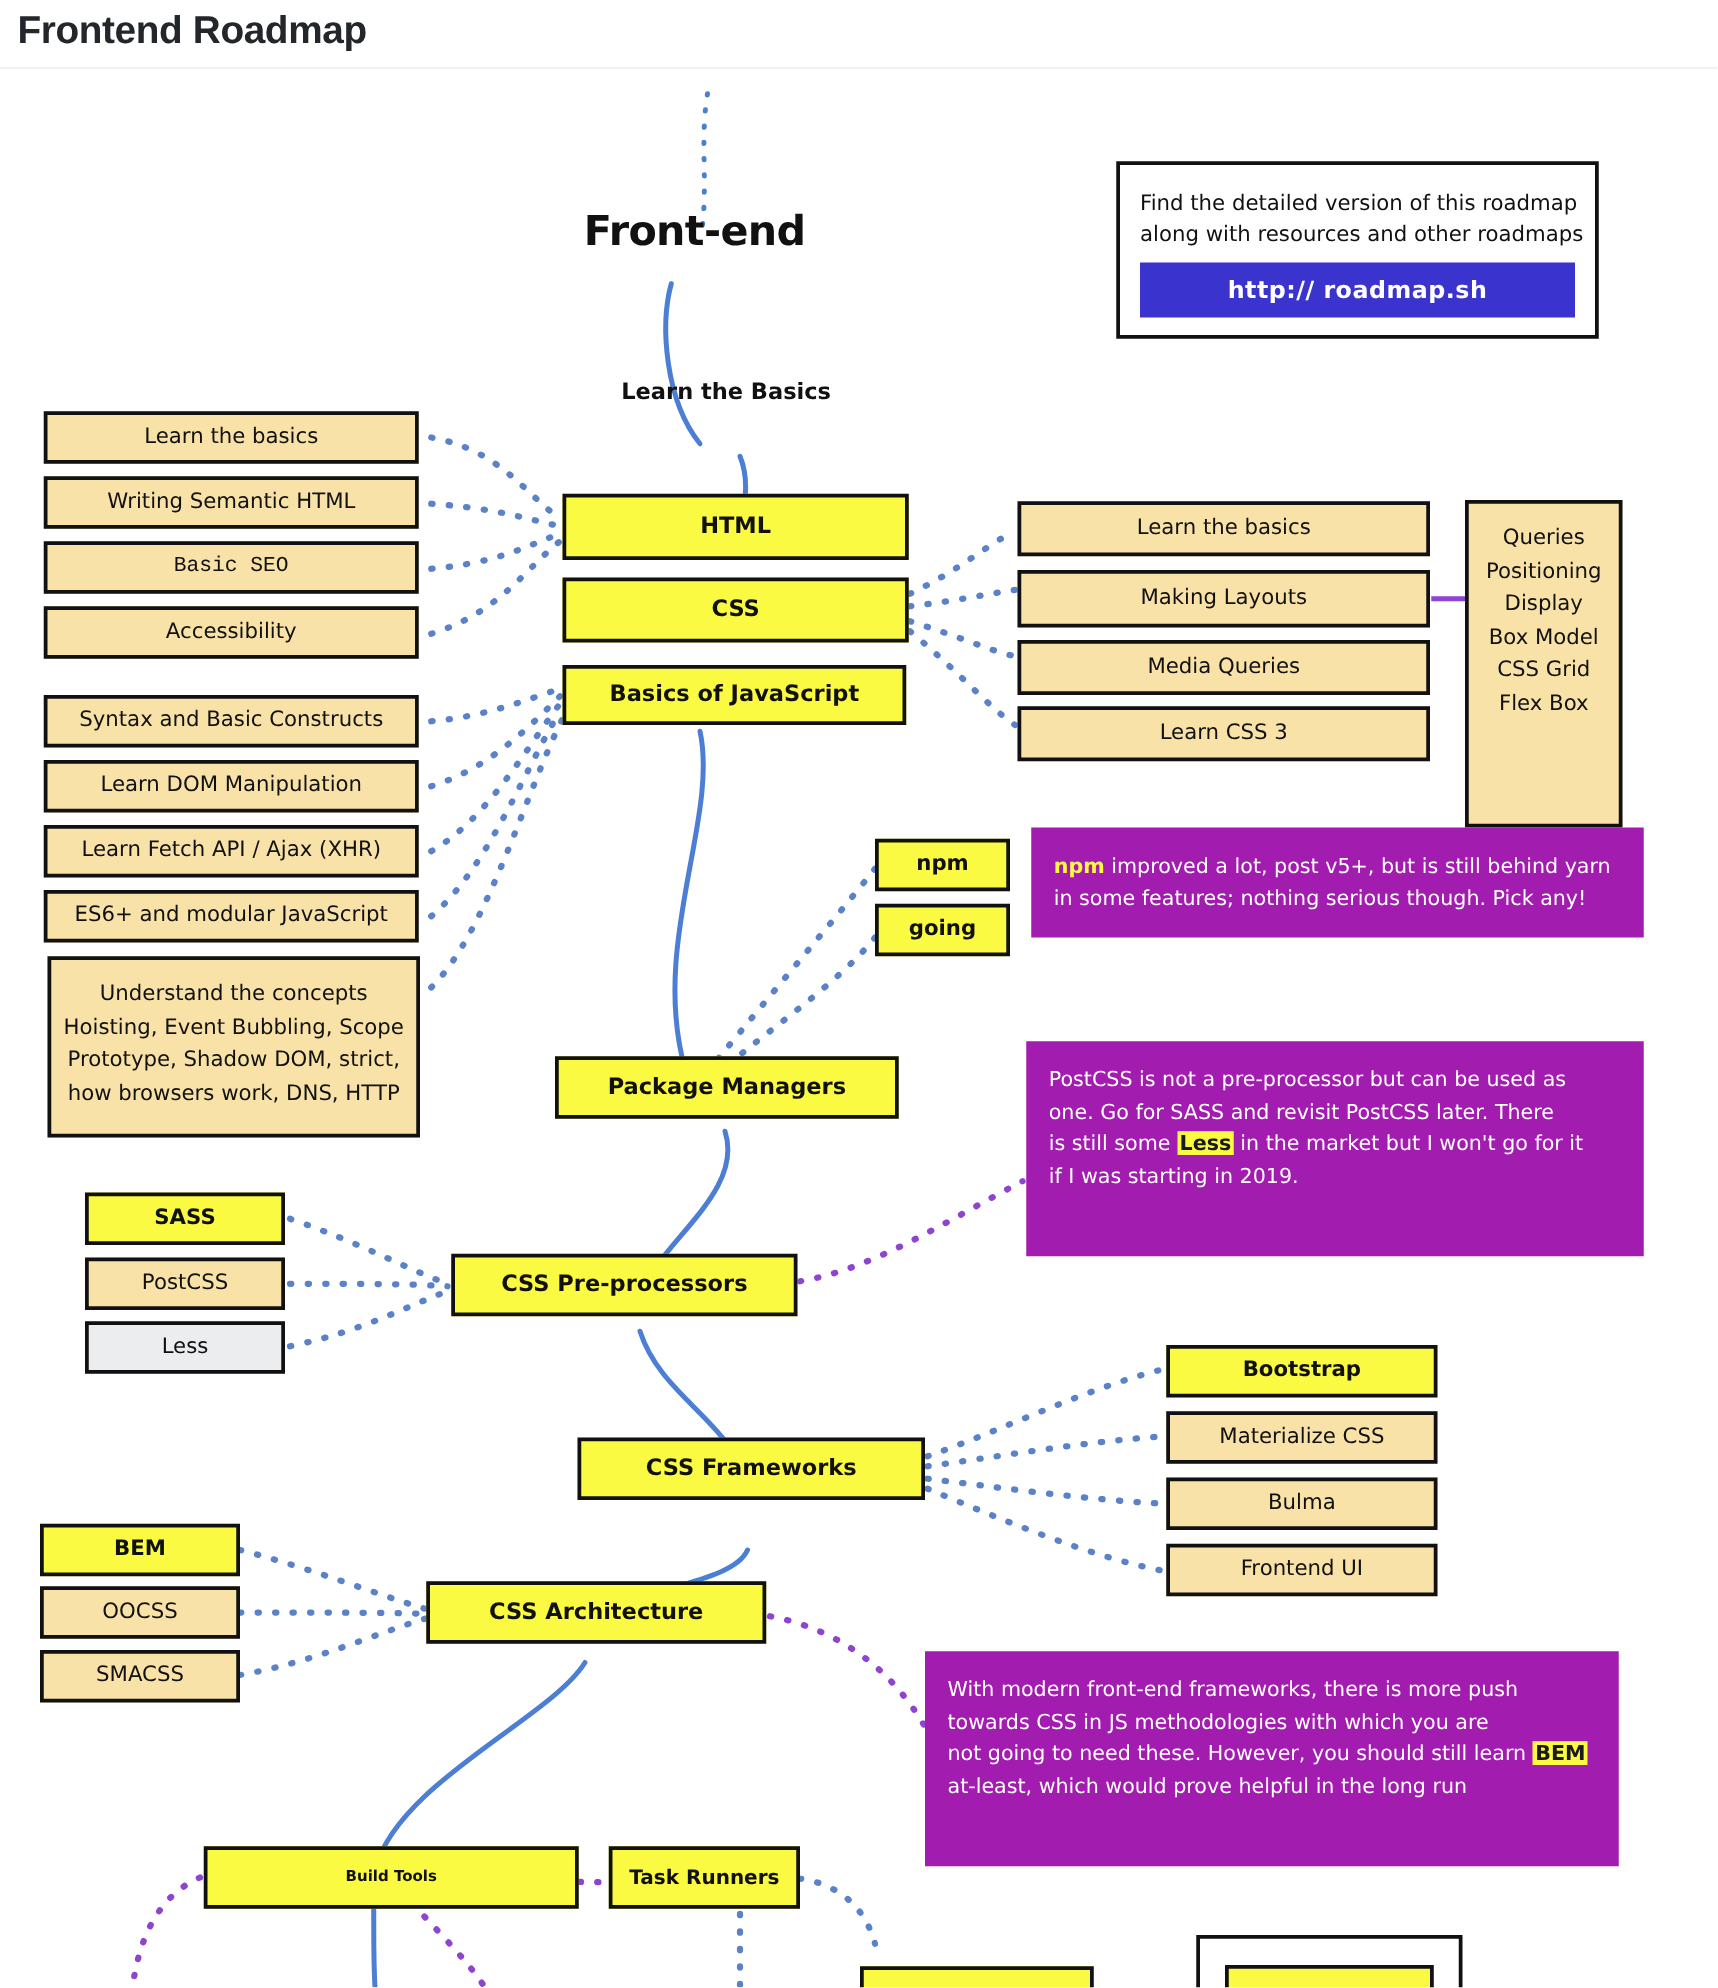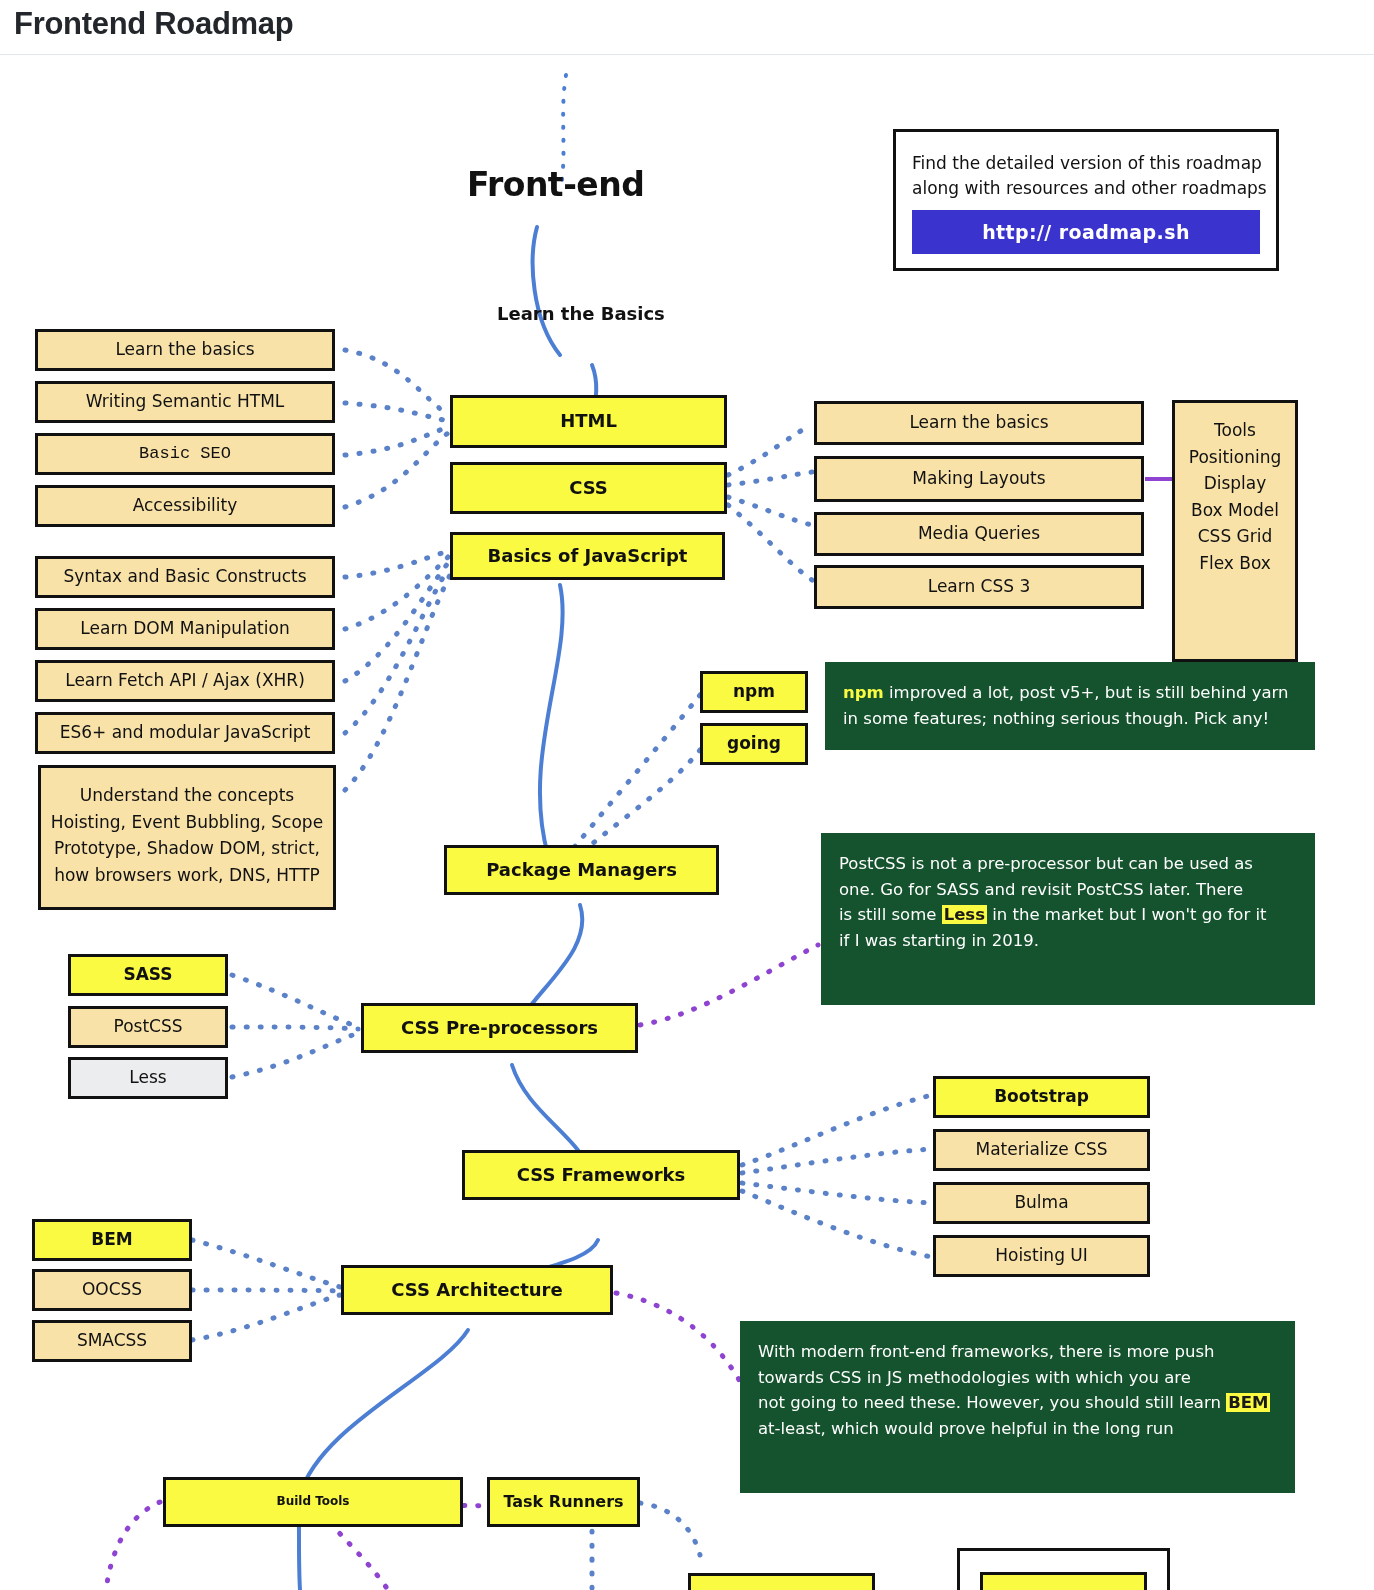--- a/index.html
+++ b/index.html
@@ -37,21 +37,21 @@
     z-index:5;
   }
   .node.yellow  { background:#FAFA42; font-weight:700; }
   .node.tan     { background:#F8E2A8; font-weight:400; }
   .node.gray    { background:#ECEDEE; font-weight:400; }
   .node.plain   { background:#ffffff; font-weight:400; }
   .node.multiline { display:block; padding:11px 8px; }
   .node.multiline .ml-line { display:block; margin:7px 0; white-space:nowrap; }
 
   .darknote {
-    position:absolute; background:#14532d;
+    position:absolute; background:#a21caf;
     color:#ffffff; z-index:6;
     font-family:"DejaVu Sans", sans-serif;
     font-size:16.5px; line-height:1.0;
     padding:14px 18px;
   }
   .darknote .dn-line { display:block; margin:9px 0; white-space:nowrap; }
   .hl { color:#FAFA42; font-weight:700; }
   .hl-box { background:#FAFA42; color:#1a1a1a; font-weight:700; padding:0 2px; }
 
   #infobox {
@@ -198,21 +198,21 @@
     <span class="ml-line">Prototype, Shadow DOM, strict,</span>
     <span class="ml-line">how browsers work, DNS, HTTP</span>
   </div>
 
   <div class="node tan" style="left:814px; top:346px; width:330px; height:44px; font-size:17px;">Learn the basics</div>
   <div class="node tan" style="left:814px; top:401px; width:330px; height:46px; font-size:17px;">Making Layouts</div>
   <div class="node tan" style="left:814px; top:457px; width:330px; height:44px; font-size:17px;">Media Queries</div>
   <div class="node tan" style="left:814px; top:510px; width:330px; height:44px; font-size:17px;">Learn CSS 3</div>
 
   <div class="node tan multiline" style="left:1172px; top:345px; width:126px; height:262px; font-size:17px;">
-    <span class="ml-line">Tools</span>
+    <span class="ml-line">Queries</span>
     <span class="ml-line">Positioning</span>
     <span class="ml-line">Display</span>
     <span class="ml-line">Box Model</span>
     <span class="ml-line">CSS Grid</span>
     <span class="ml-line">Flex Box</span>
   </div>
 
   <div class="node yellow" style="left:700px; top:616px; width:108px; height:42px; font-size:17px;">npm</div>
   <div class="node yellow" style="left:700px; top:668px; width:108px; height:42px; font-size:17px;">going</div>
 
@@ -232,21 +232,21 @@
     <span class="dn-line">one. Go for SASS and revisit PostCSS later. There</span>
     <span class="dn-line">
       <span>is still some </span><span class="hl-box">Less</span><span> in the market but I won't go for it</span>
     </span>
     <span class="dn-line">if I was starting in 2019.</span>
   </div>
 
   <div class="node yellow" style="left:933px; top:1021px; width:217px; height:42px; font-size:17px;">Bootstrap</div>
   <div class="node tan" style="left:933px; top:1074px; width:217px; height:42px; font-size:17px;">Materialize CSS</div>
   <div class="node tan" style="left:933px; top:1127px; width:217px; height:42px; font-size:17px;">Bulma</div>
-  <div class="node tan" style="left:933px; top:1180px; width:217px; height:42px; font-size:17px;">Hoisting UI</div>
+  <div class="node tan" style="left:933px; top:1180px; width:217px; height:42px; font-size:17px;">Frontend UI</div>
 
   <div class="node yellow" style="left:32px; top:1164px; width:160px; height:42px; font-size:17px;">BEM</div>
   <div class="node tan" style="left:32px; top:1214px; width:160px; height:42px; font-size:17px;">OOCSS</div>
   <div class="node tan" style="left:32px; top:1265px; width:160px; height:42px; font-size:17px;">SMACSS</div>
 
   <div class="darknote" style="left:740px; top:1266px; width:555px; height:172px;">
     <span class="dn-line">With modern front-end frameworks, there is more push</span>
     <span class="dn-line">towards CSS in JS methodologies with which you are</span>
     <span class="dn-line">
       <span>not going to need these. However, you should still learn </span><span class="hl-box">BEM</span>

